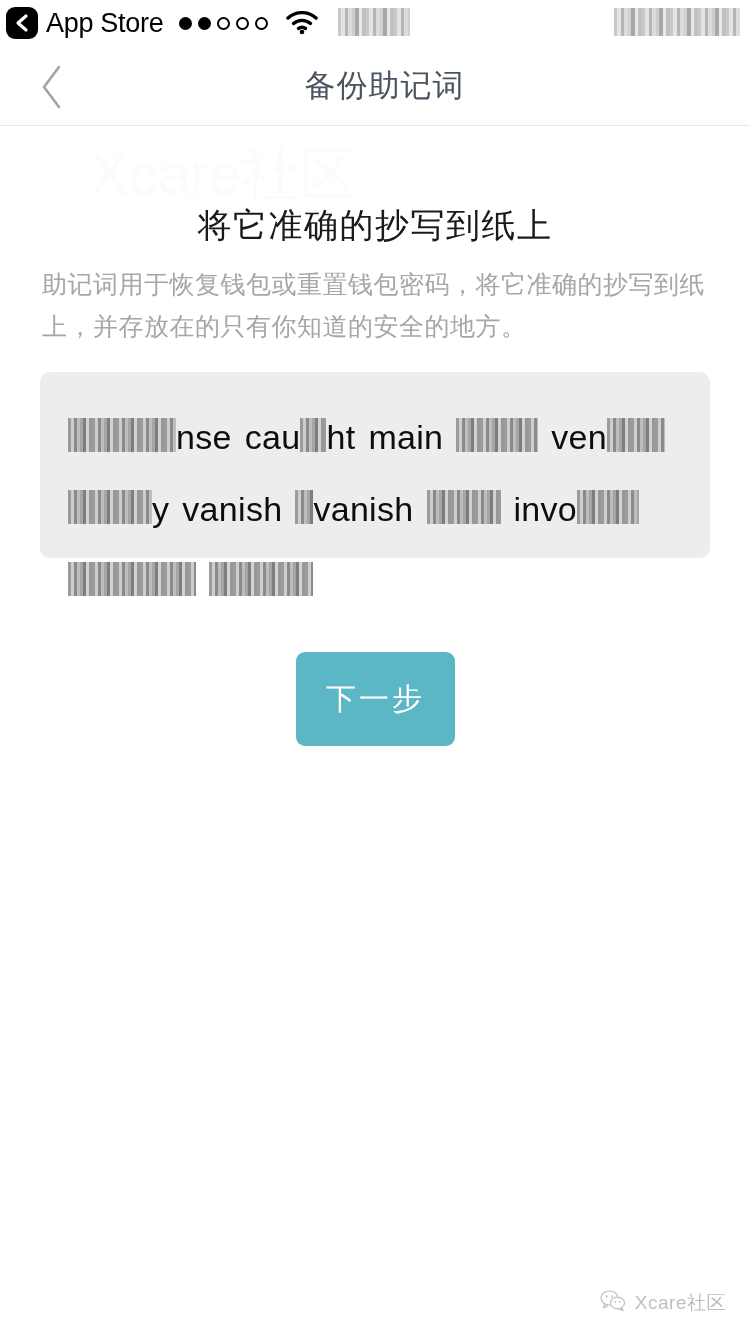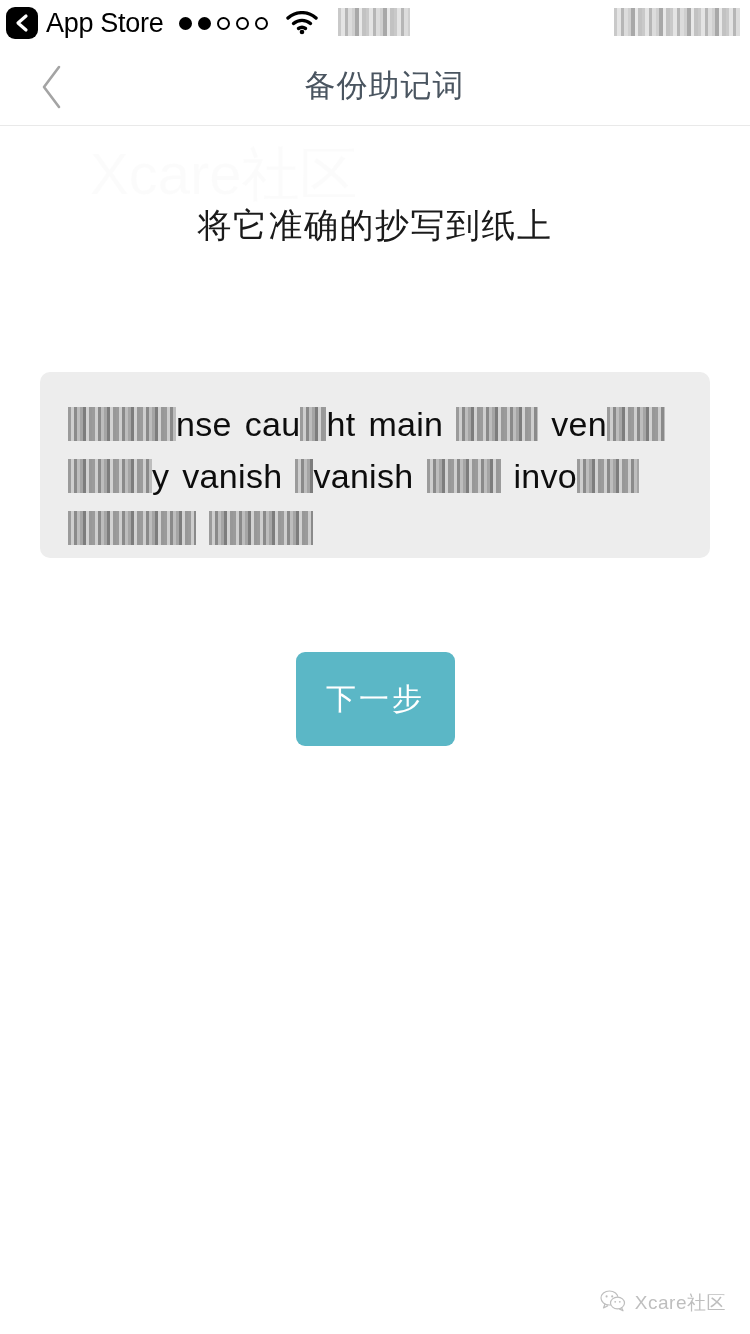--- a/index.html
+++ b/index.html
@@ -78,21 +78,21 @@
   #desc {
     position:absolute; top:263px; left:42px; width:668px;
     font-size:25px; line-height:42px; color:#a6a6a6; letter-spacing:0.5px;
   }
 
   
   #mnemonic-box {
     position:absolute; left:40px; top:372px; width:670px; height:186px;
     background:#ededed; border-radius:10px; padding:26px 28px;
   }
-  .m-line { height:52px; display:flex; align-items:center; white-space:nowrap; }
+  .m-line { height:52px; display:flex; align-items:flex-start; white-space:nowrap;margin-top:20px; }
   .m-word { font-size:34px; color:#0d0d0d; letter-spacing:0.3px; }
   .m-blur { display:inline-block; height:34px; vertical-align:middle; }
   .sp { display:inline-block; width:13px; }
 
   
   #next-button {
     position:absolute; left:296px; top:652px; width:159px; height:94px;
     background:#5bb7c6; border:none; border-radius:9px;
     color:#ffffff; font-size:30px; letter-spacing:3px; cursor:pointer;
     font-family:"Liberation Sans", sans-serif;
@@ -160,20 +160,21 @@
     <div id="nav-title">备份助记词</div>
   </div>
 
   <div id="bg-watermark">
     <svg width="480" height="80" viewBox="0 0 480 80">
       <text x="0" y="56" font-family="Liberation Sans, sans-serif" font-size="58" fill="#888">Xcare社区</text>
     </svg>
   </div>
 
   <div id="heading">将它准确的抄写到纸上</div>
+  <div id="desc">助记词用于恢复钱包或重置钱包密码，将它准确的抄写到纸上，并存放在的只有你知道的安全的地方。</div>
 
   <div id="mnemonic-box">
       <div class="m-line">
         <span class="m-blur mosaic dark" style="width: 108px;"></span>
         <span class="m-word">nse</span>
         <span class="sp"></span>
         <span class="m-word">cau</span>
         <span class="m-blur mosaic dark" style="width: 26px;"></span>
         <span class="m-word">ht</span>
         <span class="sp"></span>

